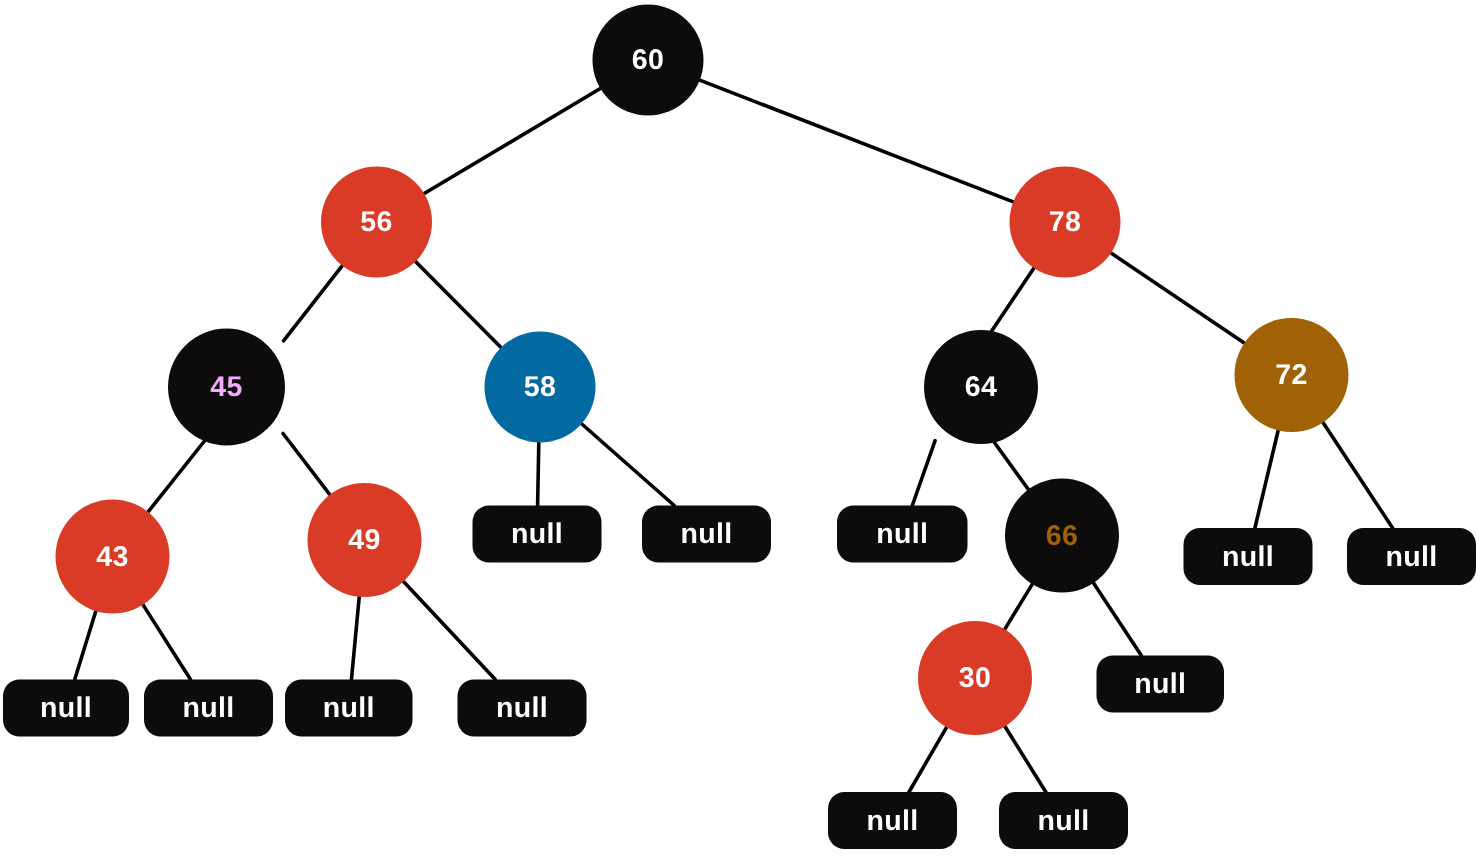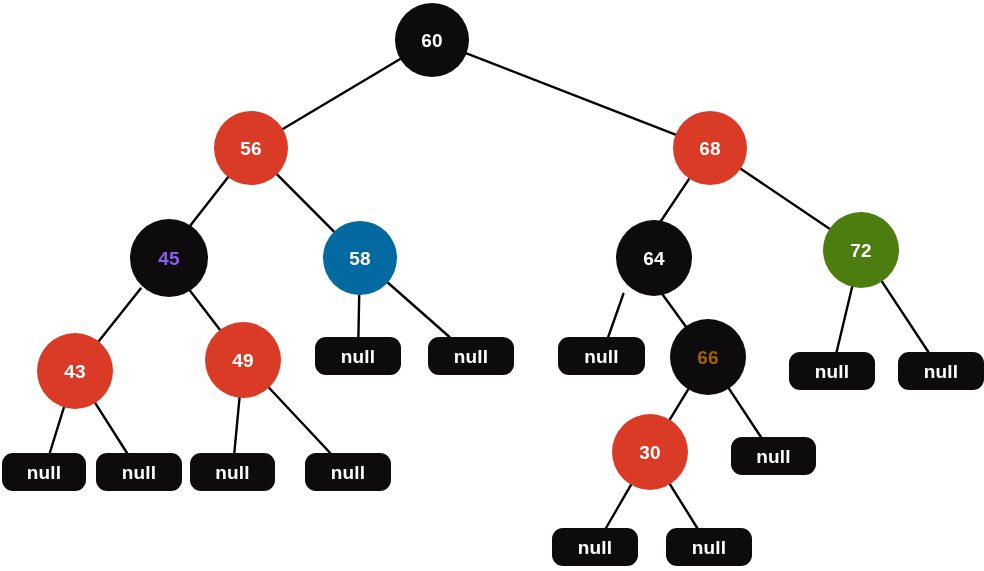--- a/index.html
+++ b/index.html
@@ -77,32 +77,32 @@
       <line x1="670.0" y1="484.3" x2="697.2" y2="528.0" stroke="#000000" stroke-width="2.4" stroke-linecap="round"></line>
     </svg>
   <div id="nodes-layer">
       <div class="node circle" style="left: 395px; top: 3px; width: 74px; height: 74px; background: rgb(13, 11, 11); color: rgb(255, 255, 255); text-align: right;">
         <span class="node-label">60</span>
       </div>
       <div class="node circle" style="left: 214px; top: 111px; width: 74px; height: 74px; background: rgb(217, 59, 38); color: rgb(255, 255, 255);">
         <span class="node-label">56</span>
       </div>
       <div class="node circle" style="left: 673px; top: 111px; width: 74px; height: 74px; background: rgb(217, 59, 38); color: rgb(255, 255, 255);">
-        <span class="node-label">68</span>
+        <span class="node-label">78</span>
       </div>
-      <div class="node circle" style="left: 130px; top: 219px; width: 78px; height: 78px; background: rgb(13, 11, 11); color: #8b5cf6;">
+      <div class="node circle" style="left: 112px; top: 219px; width: 78px; height: 78px; background: rgb(13, 11, 11); color: #f0abfc;">
         <span class="node-label">45</span>
       </div>
       <div class="node circle" style="left: 323px; top: 221px; width: 74px; height: 74px; background: #0369a1; color: rgb(255, 255, 255);">
         <span class="node-label">58</span>
       </div>
       <div class="node circle" style="left: 616px; top: 220px; width: 76px; height: 76px; background: rgb(13, 11, 11); color: rgb(255, 255, 255);">
         <span class="node-label">64</span>
       </div>
-      <div class="node circle" style="left: 823px; top: 212px; width: 76px; height: 76px; background: #4d7c0f; color: rgb(255, 255, 255);">
+      <div class="node circle" style="left: 823px; top: 212px; width: 76px; height: 76px; background: #a16207; color: rgb(255, 255, 255);">
         <span class="node-label">72</span>
       </div>
       <div class="node circle" style="left: 37px; top: 333px; width: 76px; height: 76px; background: rgb(217, 59, 38); color: rgb(255, 255, 255);">
         <span class="node-label">43</span>
       </div>
       <div class="node circle" style="left: 205px; top: 322px; width: 76px; height: 76px; background: rgb(217, 59, 38); color: rgb(255, 255, 255);">
         <span class="node-label">49</span>
       </div>
       <div class="node circle" style="left: 670px; top: 319px; width: 76px; height: 76px; background: rgb(13, 11, 11); color: #a16207;">
         <span class="node-label">66</span>

